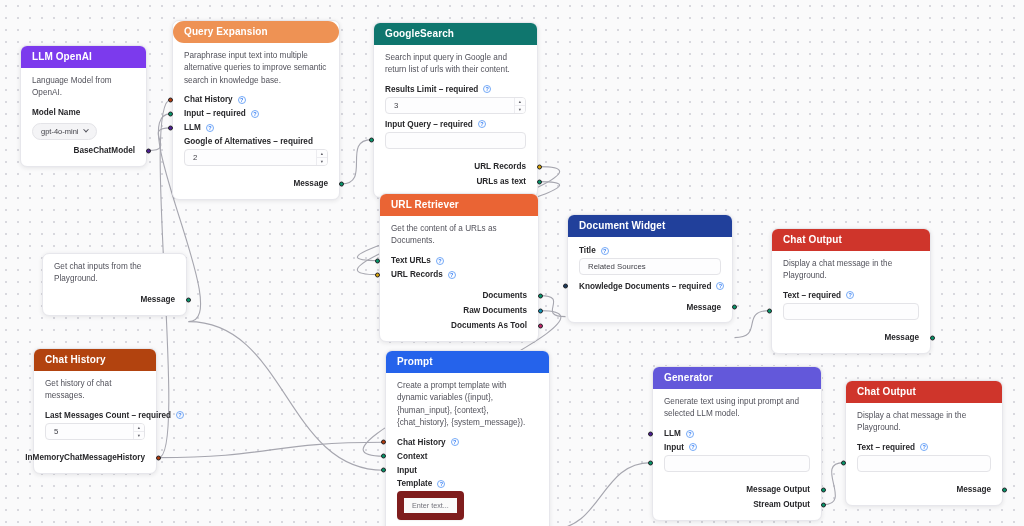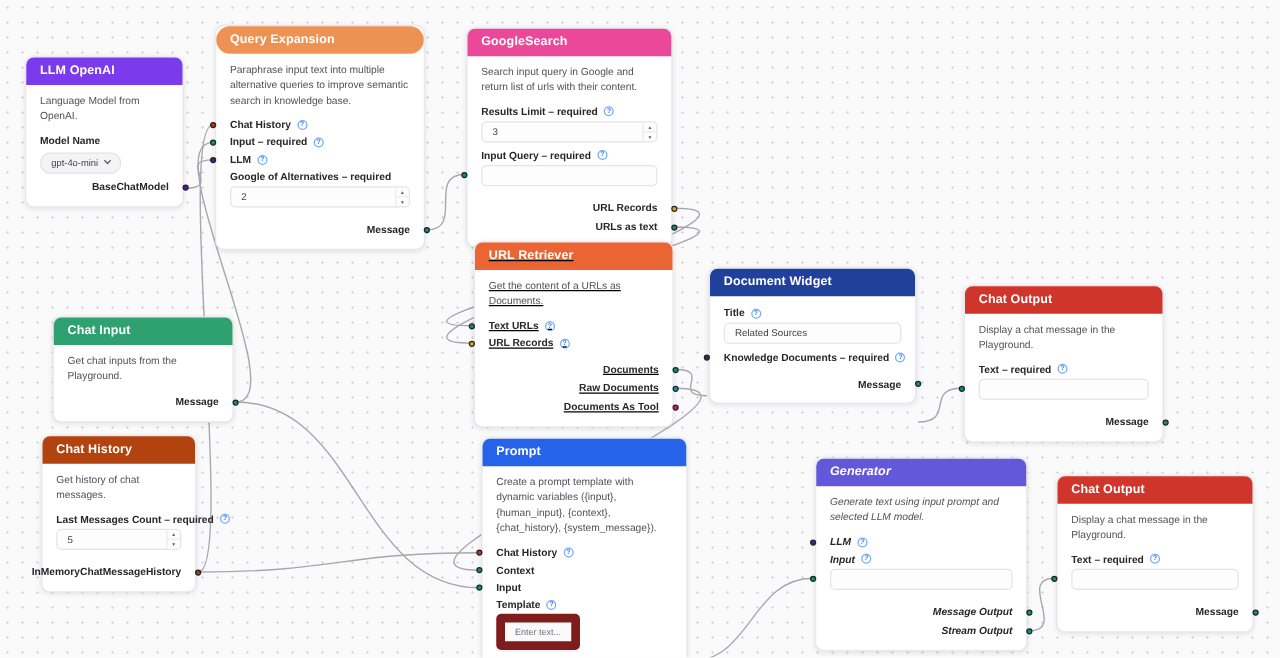--- a/index.html
+++ b/index.html
@@ -139,21 +139,21 @@
             </div>
           </div>
         </div>
         <div class="row out-row">
           <span class="row-label">Message</span>
           <span class="handle right" style="background: rgb(5, 150, 105);"></span>
         </div>
       </div>
     </div>
     <div class="flow-node" style="left: 373px; top: 22px; width: 165px;">
-      <div class="node-header" style="background: #ec4899;"><span>GoogleSearch</span></div>
+      <div class="node-header" style="background: #0f766e;"><span>GoogleSearch</span></div>
       <div class="node-body">
         <p class="desc">Search input query in Google and return list of urls with their content.</p>
         <div class="field-label">
           <span>Results Limit – required</span>
           <span class="info">?</span>
         </div>
         <div class="box-row">
           <div class="input-box number">
             <span class="value">3</span>
             <div class="spin">
@@ -175,21 +175,21 @@
         <div class="row out-row">
           <span class="row-label">URL Records</span>
           <span class="handle right" style="background: rgb(221, 167, 8);"></span>
         </div>
         <div class="row out-row">
           <span class="row-label">URLs as text</span>
           <span class="handle right" style="background: rgb(5, 150, 105);"></span>
         </div>
       </div>
     </div>
-    <div class="flow-node" style="left: 379px; top: 193px; width: 160px; text-decoration: underline;">
+    <div class="flow-node" style="left: 379px; top: 193px; width: 160px;">
       <div class="node-header" style="background: rgb(234, 100, 52);"><span>URL Retriever</span></div>
       <div class="node-body">
         <p class="desc">Get the content of a URLs as Documents.</p>
         <div class="row in-row">
           <span class="handle left" style="background: rgb(5, 150, 105);"></span>
           <span class="row-label">Text URLs</span>
           <span class="info">?</span>
         </div>
         <div class="row in-row">
           <span class="handle left" style="background: rgb(221, 167, 8);"></span>
@@ -247,21 +247,20 @@
             <span class="value"></span>
           </div>
         </div>
         <div class="row out-row">
           <span class="row-label">Message</span>
           <span class="handle right" style="background: rgb(5, 150, 105);"></span>
         </div>
       </div>
     </div>
     <div class="flow-node" style="left: 42px; top: 253px; width: 145px;">
-      <div class="node-header" style="background: rgb(47, 160, 111);"><span>Chat Input</span></div>
       <div class="node-body">
         <p class="desc">Get chat inputs from the Playground.</p>
         <div class="row out-row">
           <span class="row-label">Message</span>
           <span class="handle right" style="background: rgb(5, 150, 105);"></span>
         </div>
       </div>
     </div>
     <div class="flow-node" style="left: 33px; top: 348px; width: 124px;">
       <div class="node-header" style="background: rgb(178, 67, 15);"><span>Chat History</span></div>
@@ -306,21 +305,21 @@
         <div class="field-label">
           <span>Template</span>
           <span class="info">?</span>
         </div>
         <div class="btn-row"><div class="btn">Enter text...</div></div>
         <div class="row out-row">
           <span class="row-label">Message</span>
         </div>
       </div>
     </div>
-    <div class="flow-node" style="left: 652px; top: 366px; width: 170px; font-style: italic;">
+    <div class="flow-node" style="left: 652px; top: 366px; width: 170px;">
       <div class="node-header" style="background: rgb(99, 88, 218);"><span>Generator</span></div>
       <div class="node-body">
         <p class="desc">Generate text using input prompt and selected LLM model.</p>
         <div class="row in-row">
           <span class="handle left" style="background: rgb(76, 29, 149);"></span>
           <span class="row-label">LLM</span>
           <span class="info">?</span>
         </div>
         <div class="field-label">
           <span>Input</span>

